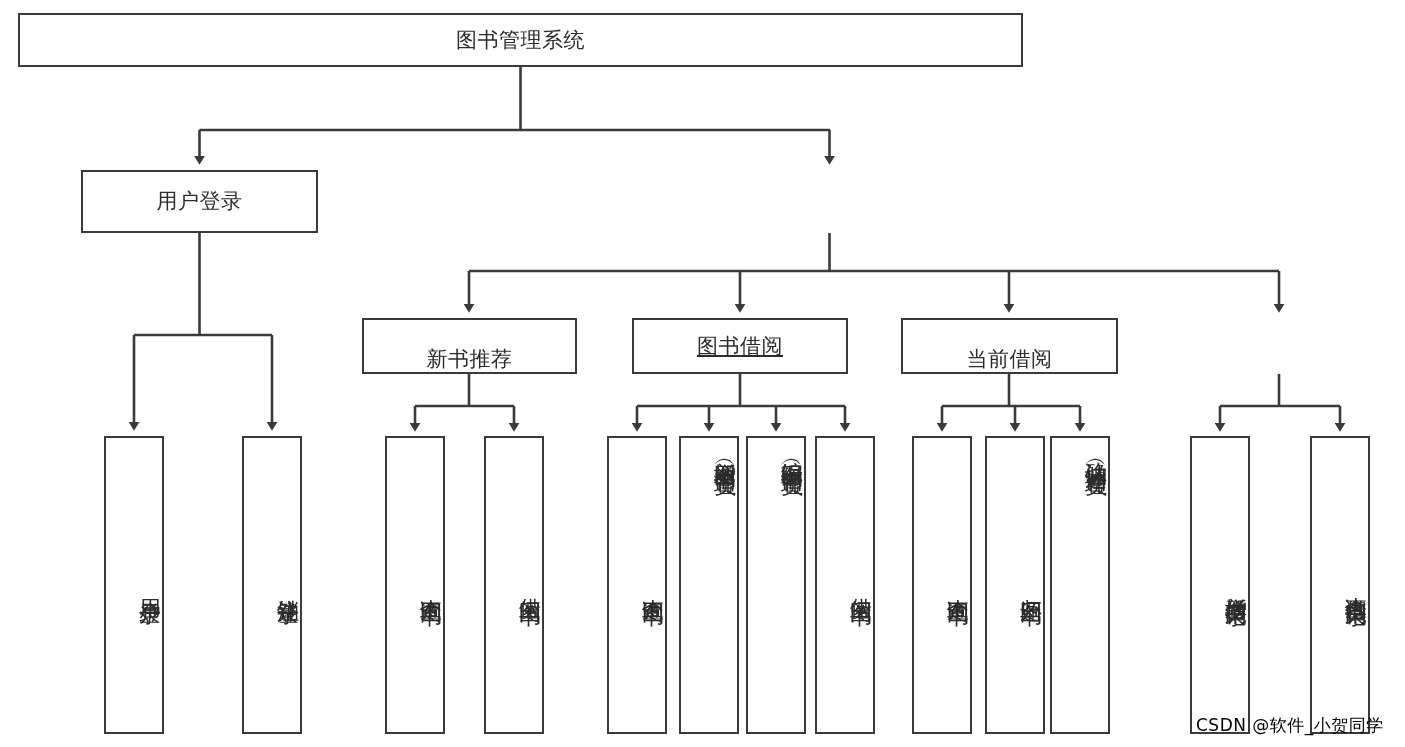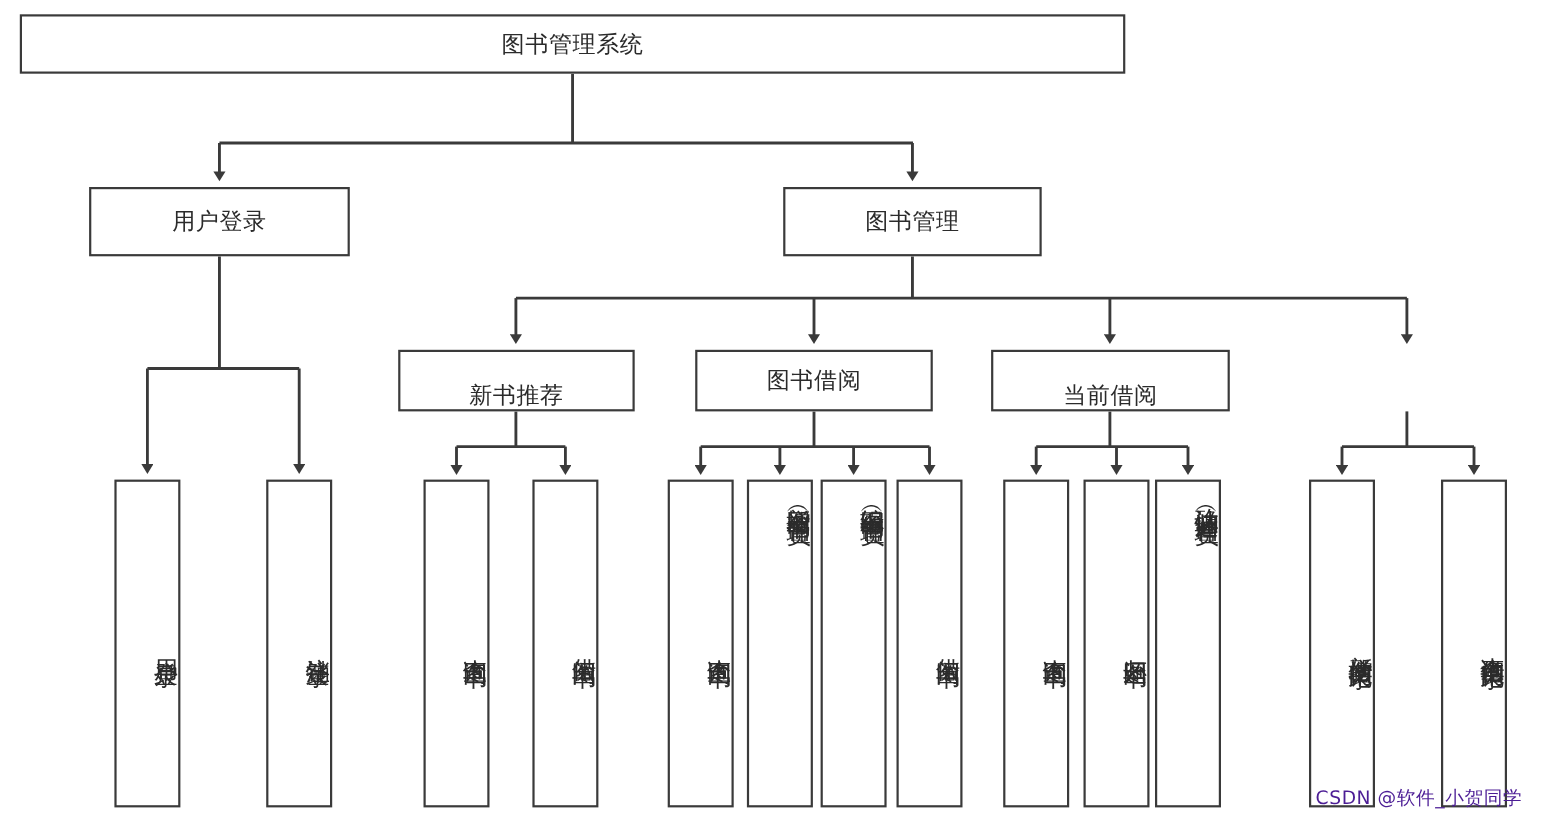--- a/index.html
+++ b/index.html
@@ -59,21 +59,21 @@
   .v-node.tall-text {
     align-items: flex-start;
   }
   .v-node.centered-text {
     align-items: center;
     padding-top: 0;
   }
   .watermark {
     position: absolute;
     font-size: 17px;
-    color: #4c1d95;
+    color: #000000;
     white-space: nowrap;
     letter-spacing: 0.5px;
   }
 </style>
 </head>
 <body>
 
 <div id="canvas">
 
   <svg id="wires" viewBox="0 0 1405 747" width="1405" height="747" xmlns="http://www.w3.org/2000/svg">
@@ -126,28 +126,25 @@
     </g>
   </svg>
 
   <div class="node h-node" style="left:18px; top:13px; width:1005px; height:54px;">
     <span class="node-label">图书管理系统</span>
   </div>
 
   <div class="node h-node" style="left:81px; top:170px; width:237px; height:63px;">
     <span class="node-label">用户登录</span>
   </div>
-  <div class="node h-node" style="left:712px; top:170px; width:235px; height:63px;">
-    <span class="node-label">图书管理</span>
-  </div>
 
   <div class="node h-node" style="left:362px; top:318px; width:215px; height:56px;align-items:flex-end;">
     <span class="node-label">新书推荐</span>
   </div>
-  <div class="node h-node" style="left:632px; top:318px; width:216px; height:56px;">
+  <div class="node h-node" style="left:632px; top:318px; width:216px; height:56px;text-decoration:underline;">
     <span class="node-label">图书借阅</span>
   </div>
   <div class="node h-node" style="left:901px; top:318px; width:217px; height:56px;align-items:flex-end;">
     <span class="node-label">当前借阅</span>
   </div>
 
   <div class="node v-node centered-text" style="left:104px; top:436px; width:60px; height:298px;">
     <span class="node-label">用户登录</span>
   </div>
   <div class="node v-node centered-text" style="left:242px; top:436px; width:60px; height:298px;">

